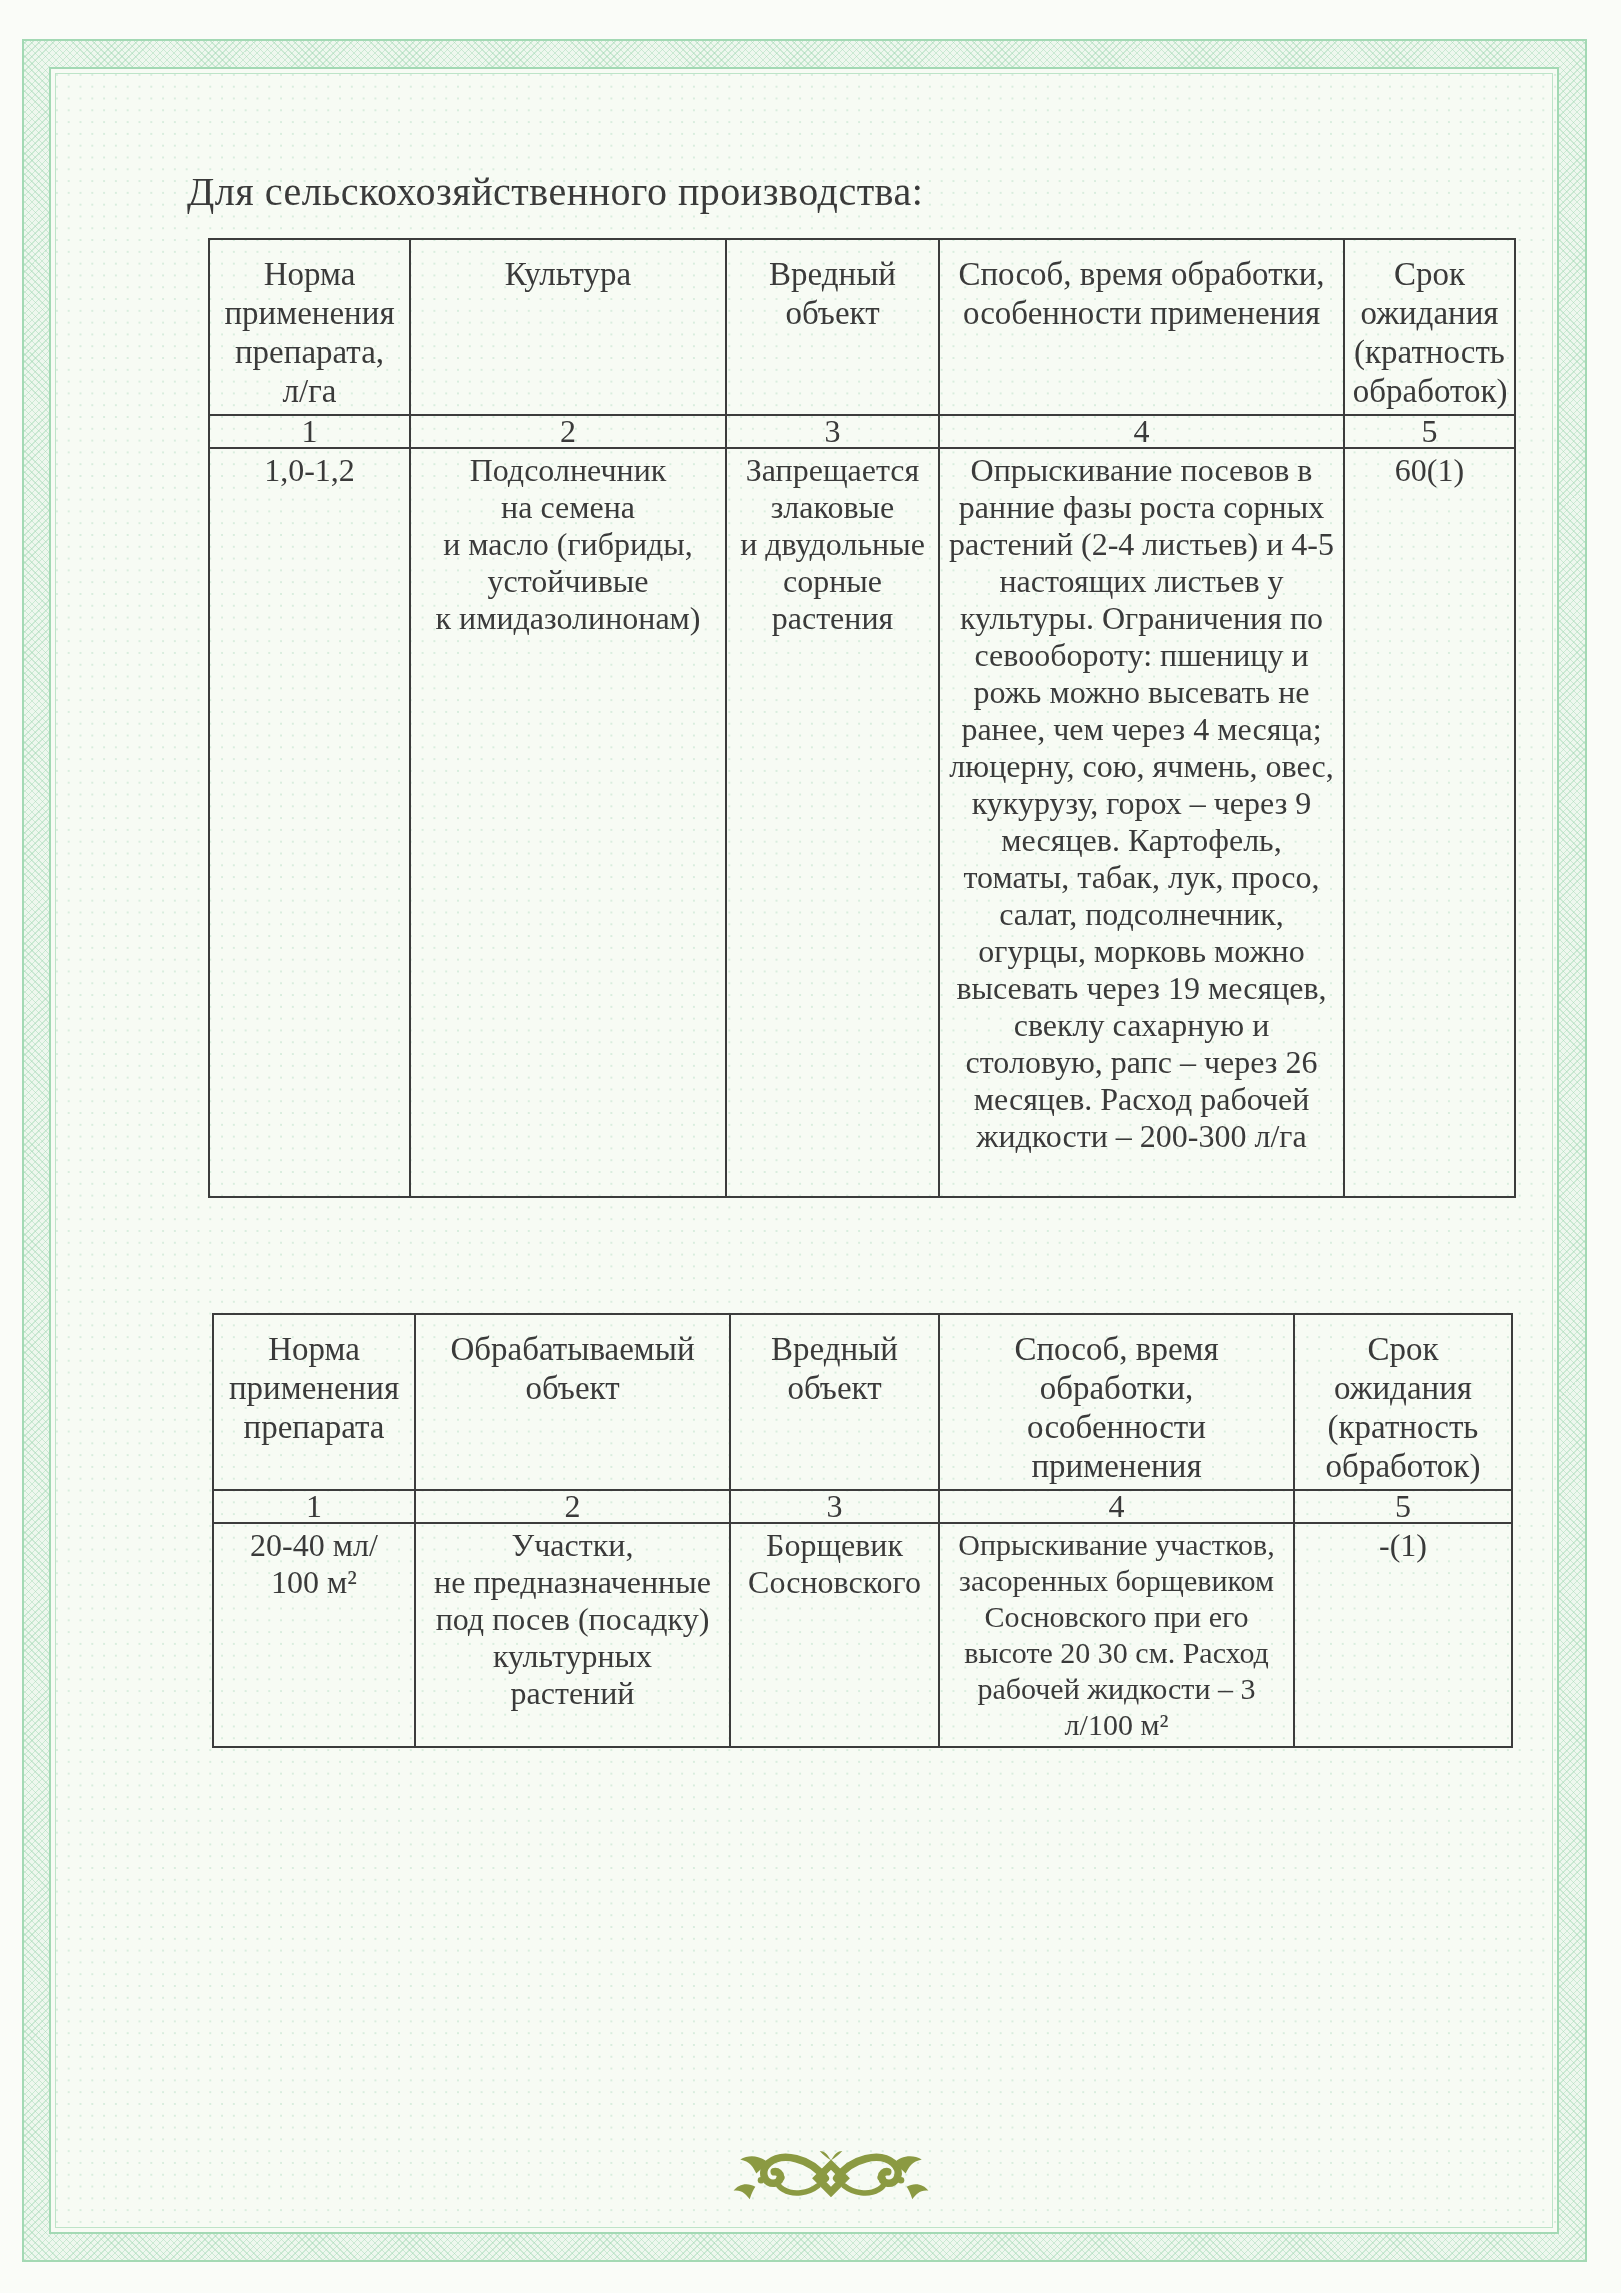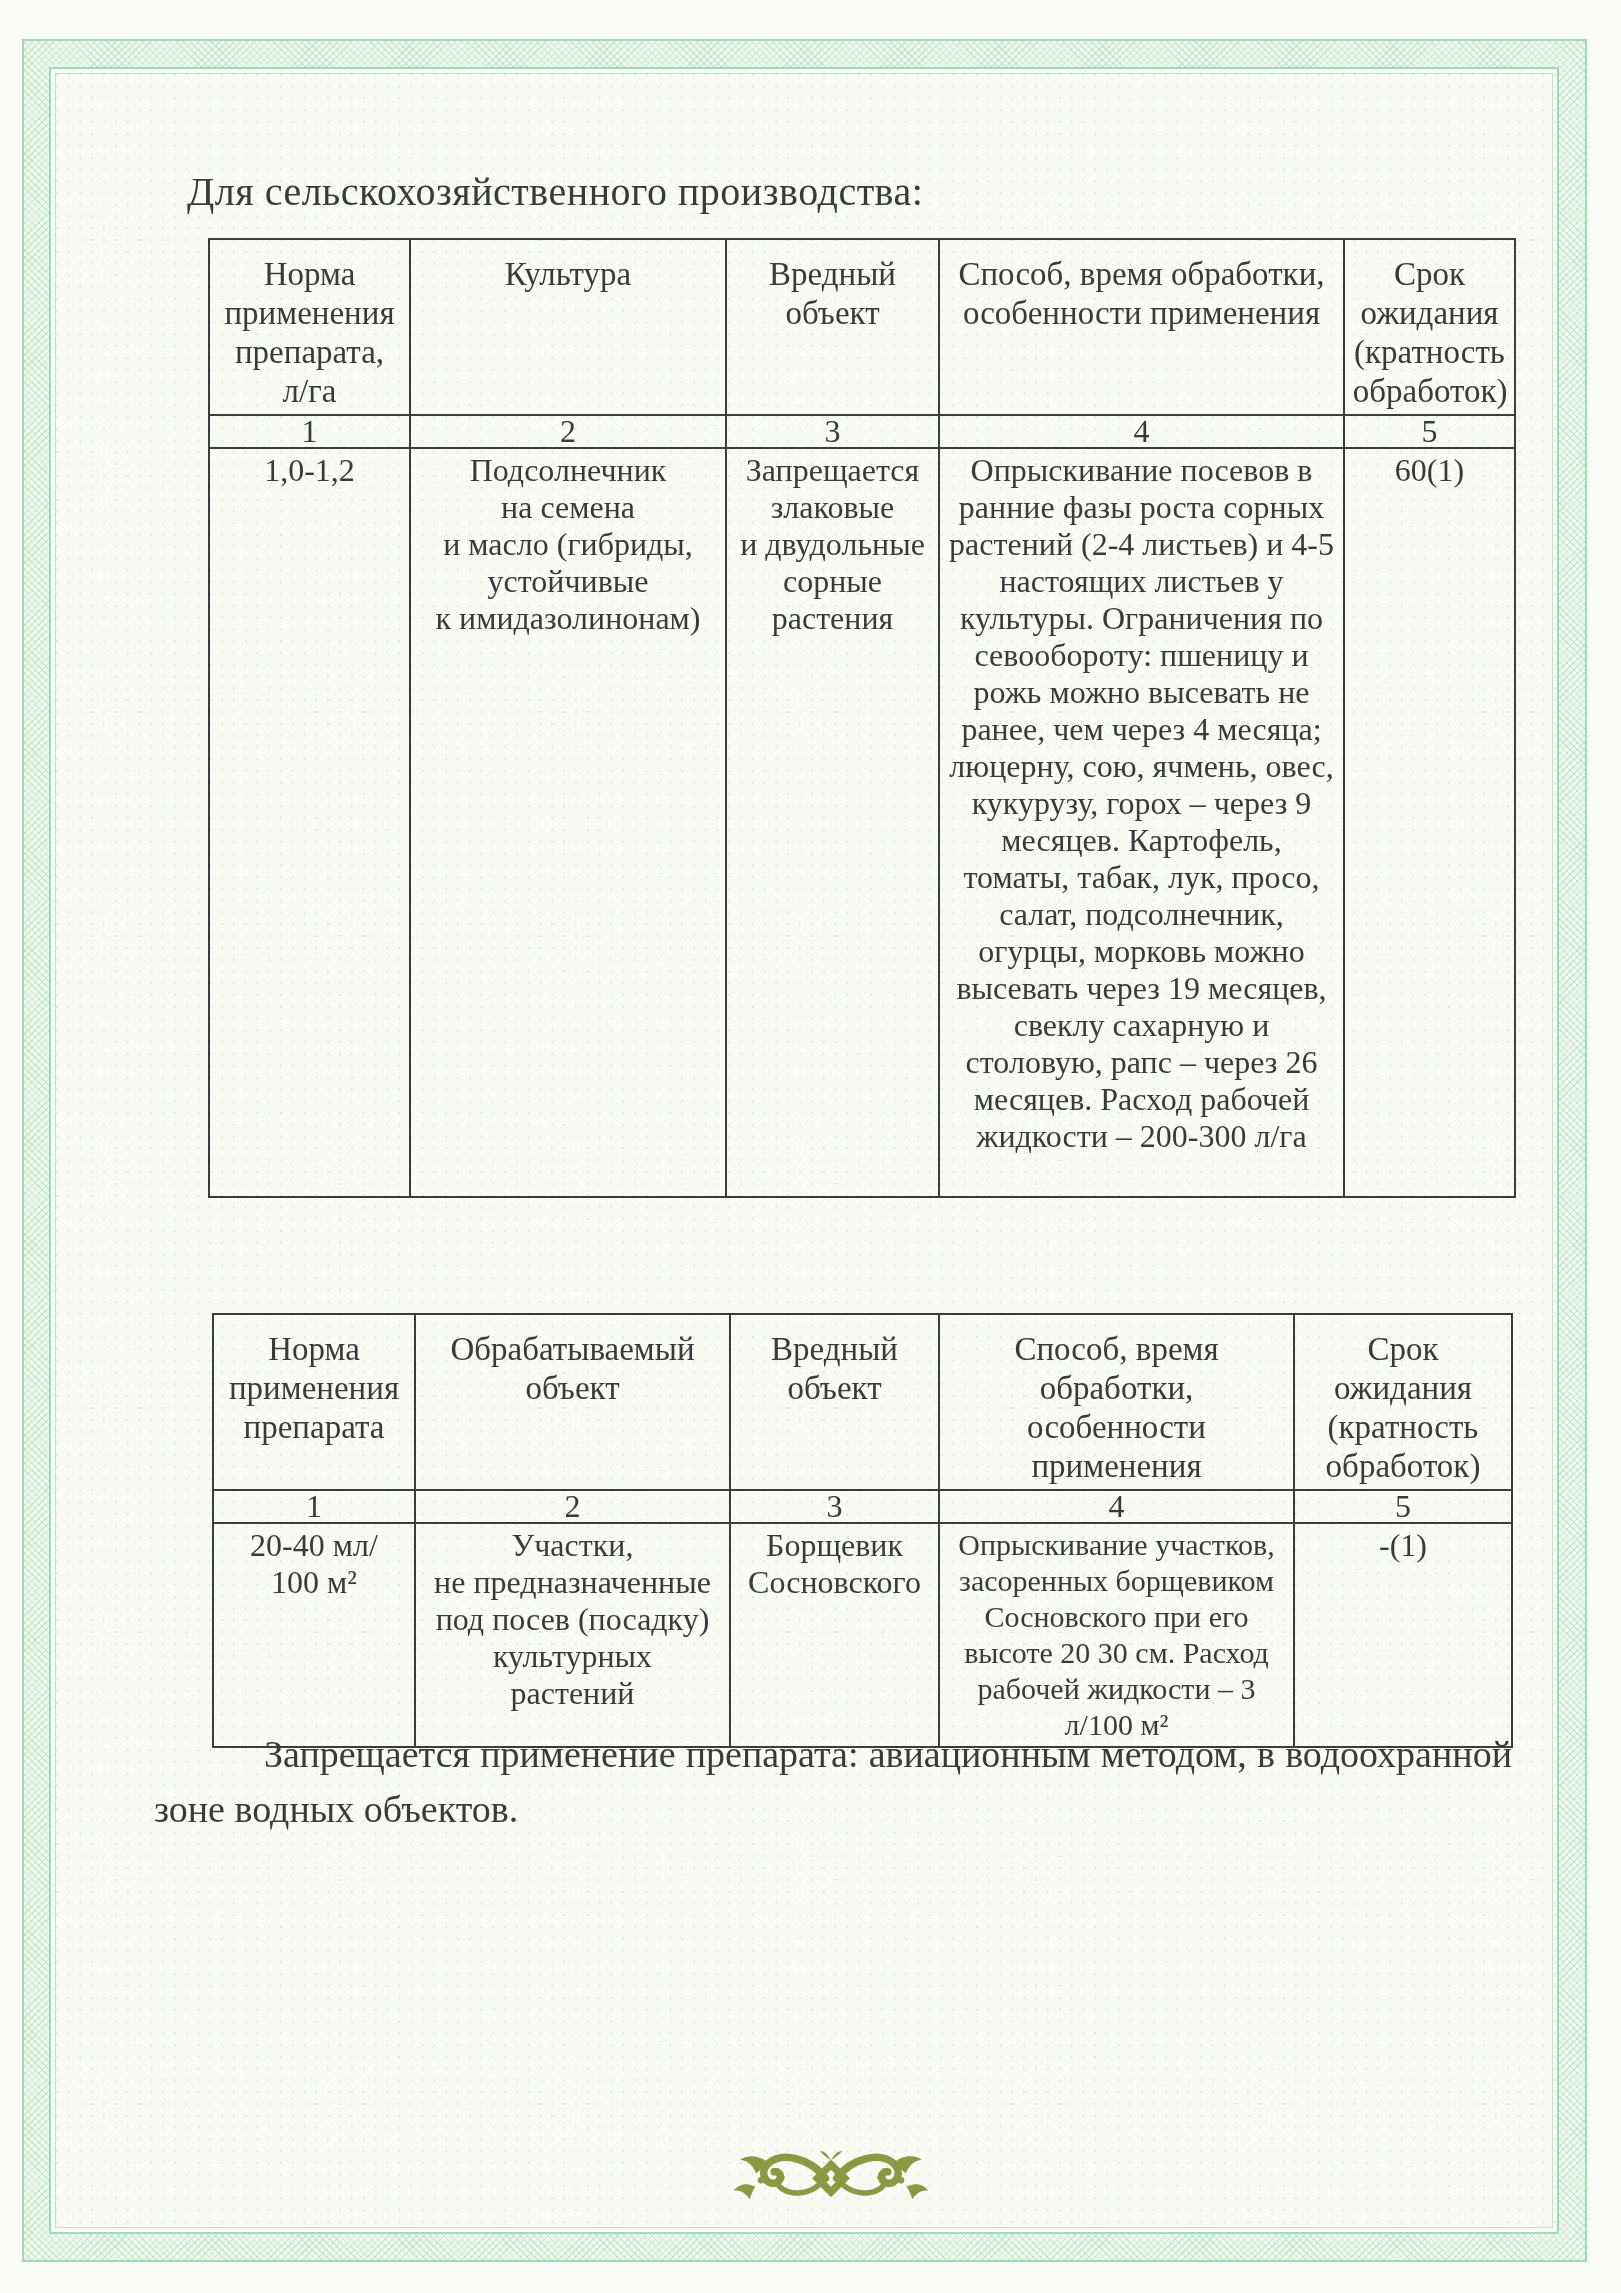--- a/index.html
+++ b/index.html
@@ -167,21 +167,20 @@
 растений</td>
           <td class="lines">Борщевик
 Сосновского</td>
           <td class="justify">Опрыскивание участков, засоренных борщевиком Сосновского при его высоте 20 30 см. Расход рабочей жидкости – 3 л/100 м²</td>
           <td>-(1)</td>
         </tr>
       </tbody>
     </table>
 
     <div class="paras">
-      <p>Запрещается применение препарата: авиационным методом, в&nbsp;водоохранной зоне водных объектов.</p>
     </div>
 
     <svg class="ornament" viewBox="0 0 220 66" aria-hidden="true">
       <g stroke="#8b9a42" fill="none" stroke-linecap="round">
         <g id="flhalf">
           <path d="M104 36 C88 14 58 8 44 20 C34 29 40 43 51 41 C59 39 58 28 50 29" stroke-width="8"></path>
           <path d="M96 44 C86 52 70 54 60 48 C52 44 52 36 58 35" stroke-width="6"></path>
           <path d="M44 20 C36 12 24 10 14 16 C24 18 28 24 31 31 C35 26 40 24 44 20" fill="#8b9a42" stroke="none"></path>
           <path d="M30 45 C22 40 12 42 7 49 C16 48 20 53 24 58 C26 52 28 48 30 45" fill="#8b9a42" stroke="none"></path>
           <circle cx="36" cy="38" r="3.5" fill="#8b9a42" stroke="none"></circle>

